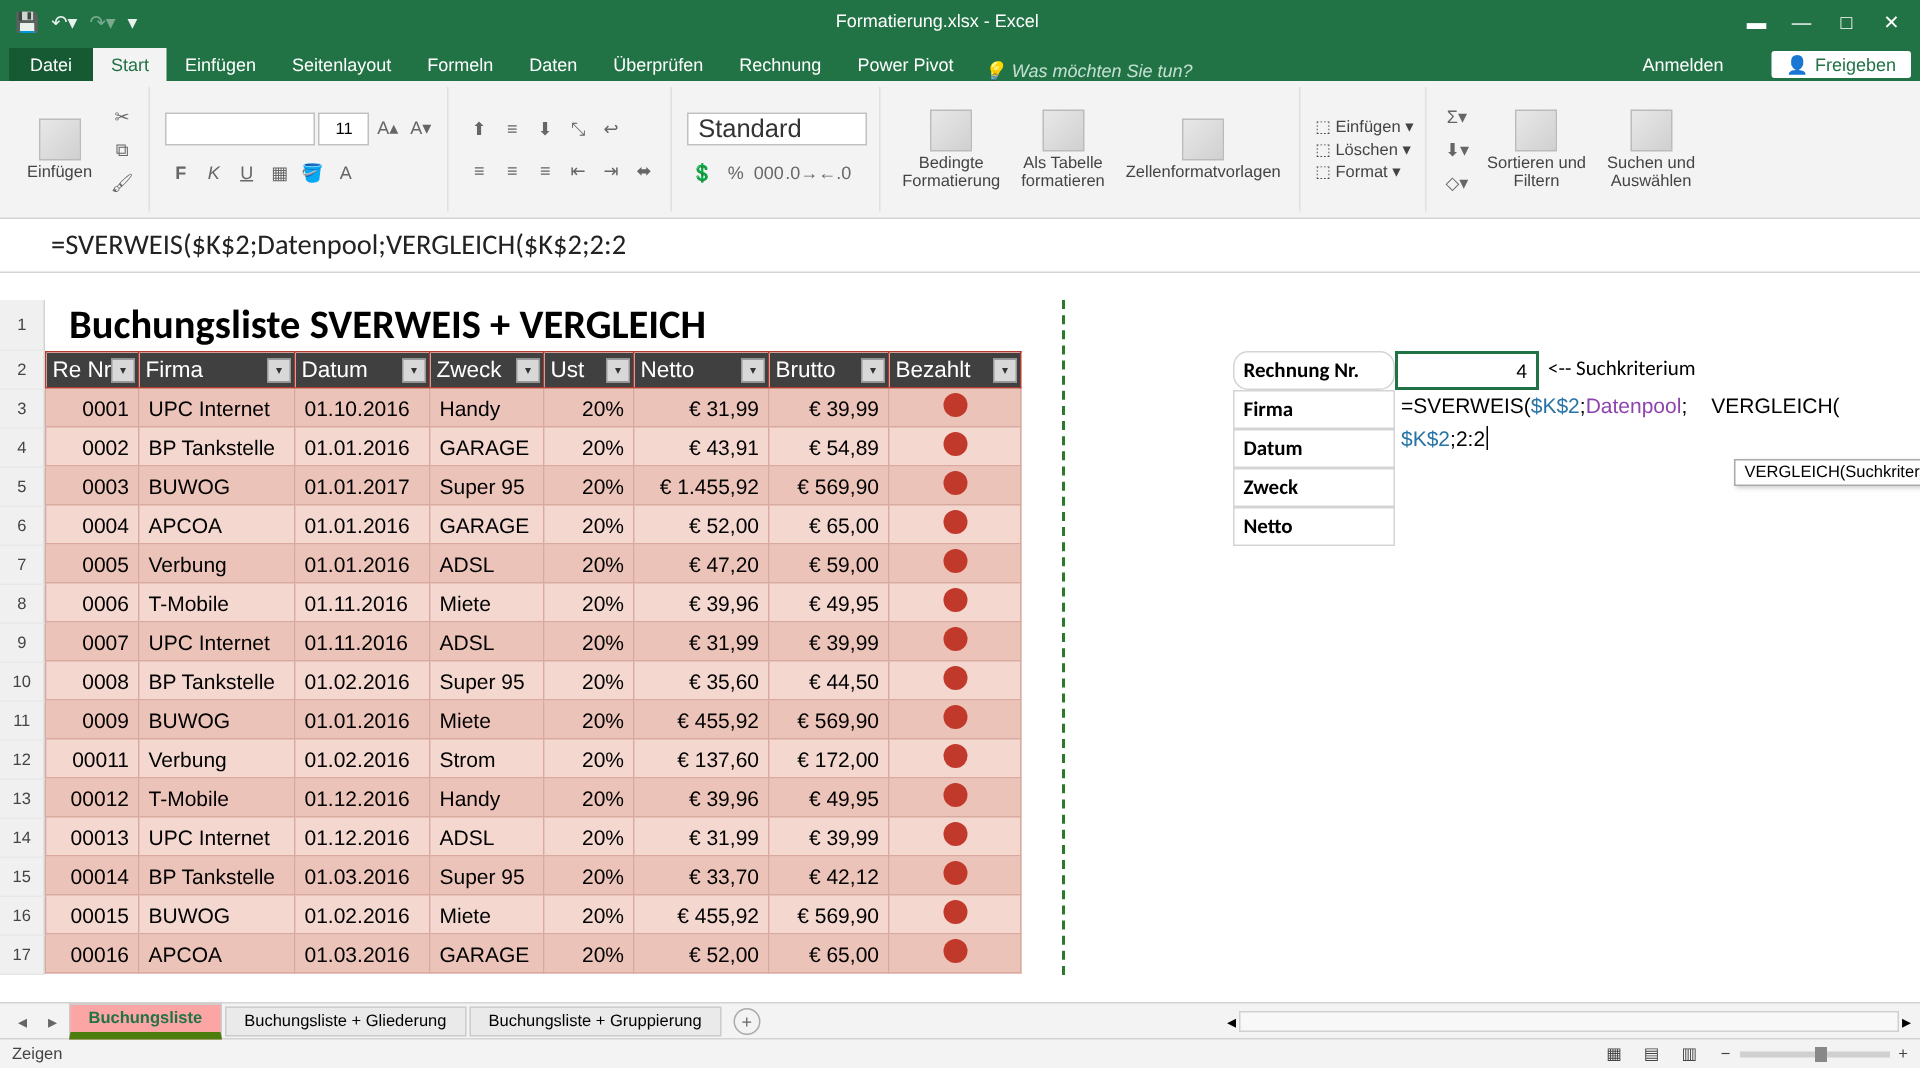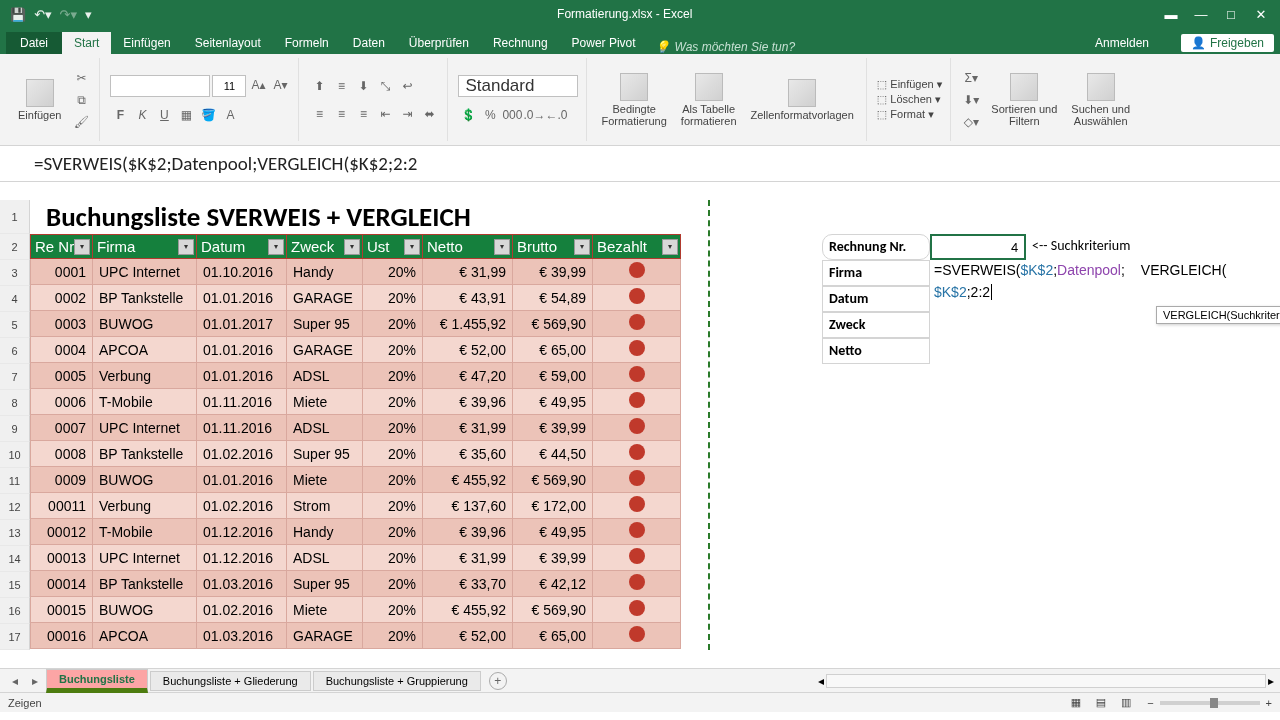--- a/index.html
+++ b/index.html
@@ -43,21 +43,21 @@
 
 
 .grid-wrap { position: relative; height: 486px; overflow: hidden; background:#fff; }
 .rowhdr { position: absolute; left: 0; top: 18px; width: 30px; }
 .rowhdr div { height: 26px; line-height: 26px; text-align: center; font-size: 11px; color: #444; border-right: 1px solid #d4d4d4; border-bottom: 1px solid #e8e8e8; background:#f0f0f0; }
 .rowhdr div:first-child { height: 34px; line-height: 34px; }
 
 .maintitle { position:absolute; left:30px; top:18px; height:34px; width:680px; line-height:34px; font-size:27px; font-weight:bold; color:#000; padding-left:16px; font-family: Calibri, sans-serif;}
 
 .tbl { position:absolute; left:30px; top:52px; border-collapse:collapse; font-family: Calibri, sans-serif;}
-.tbl th { background:#15803d; color:#fff; font-weight:normal; text-align:left; padding:3px 4px; border:1px solid #b03a2e; position:relative; height:22px; font-size:15px;}
+.tbl th { background:#404040; color:#fff; font-weight:normal; text-align:left; padding:3px 4px; border:1px solid #b03a2e; position:relative; height:22px; font-size:15px;}
 .tbl th .flt { position:absolute; right:2px; top:4px; width:16px; height:16px; background:#d8d8d8; border:1px solid #999; font-size:8px; text-align:center; line-height:14px; color:#333;}
 .tbl td { border:1px solid #d9a89e; padding:3px 6px; height:25px; font-size:14px;}
 .tbl tr:nth-child(even) td { background:#f4d7cf; }
 .tbl tr:nth-child(odd) td { background:#ecc3b8; }
 .tbl .num { text-align:right; }
 .tbl .dot { text-align:center; }
 .tbl .dot span { display:inline-block; width:16px; height:16px; background:#c0392b; border-radius:50%; }
 .c-re { width:62px; } .c-fi { width:104px; } .c-da { width:90px; } .c-zw { width:76px; }
 .c-us { width:60px; } .c-ne { width:90px; } .c-br { width:80px; } .c-be { width:88px; }
 

